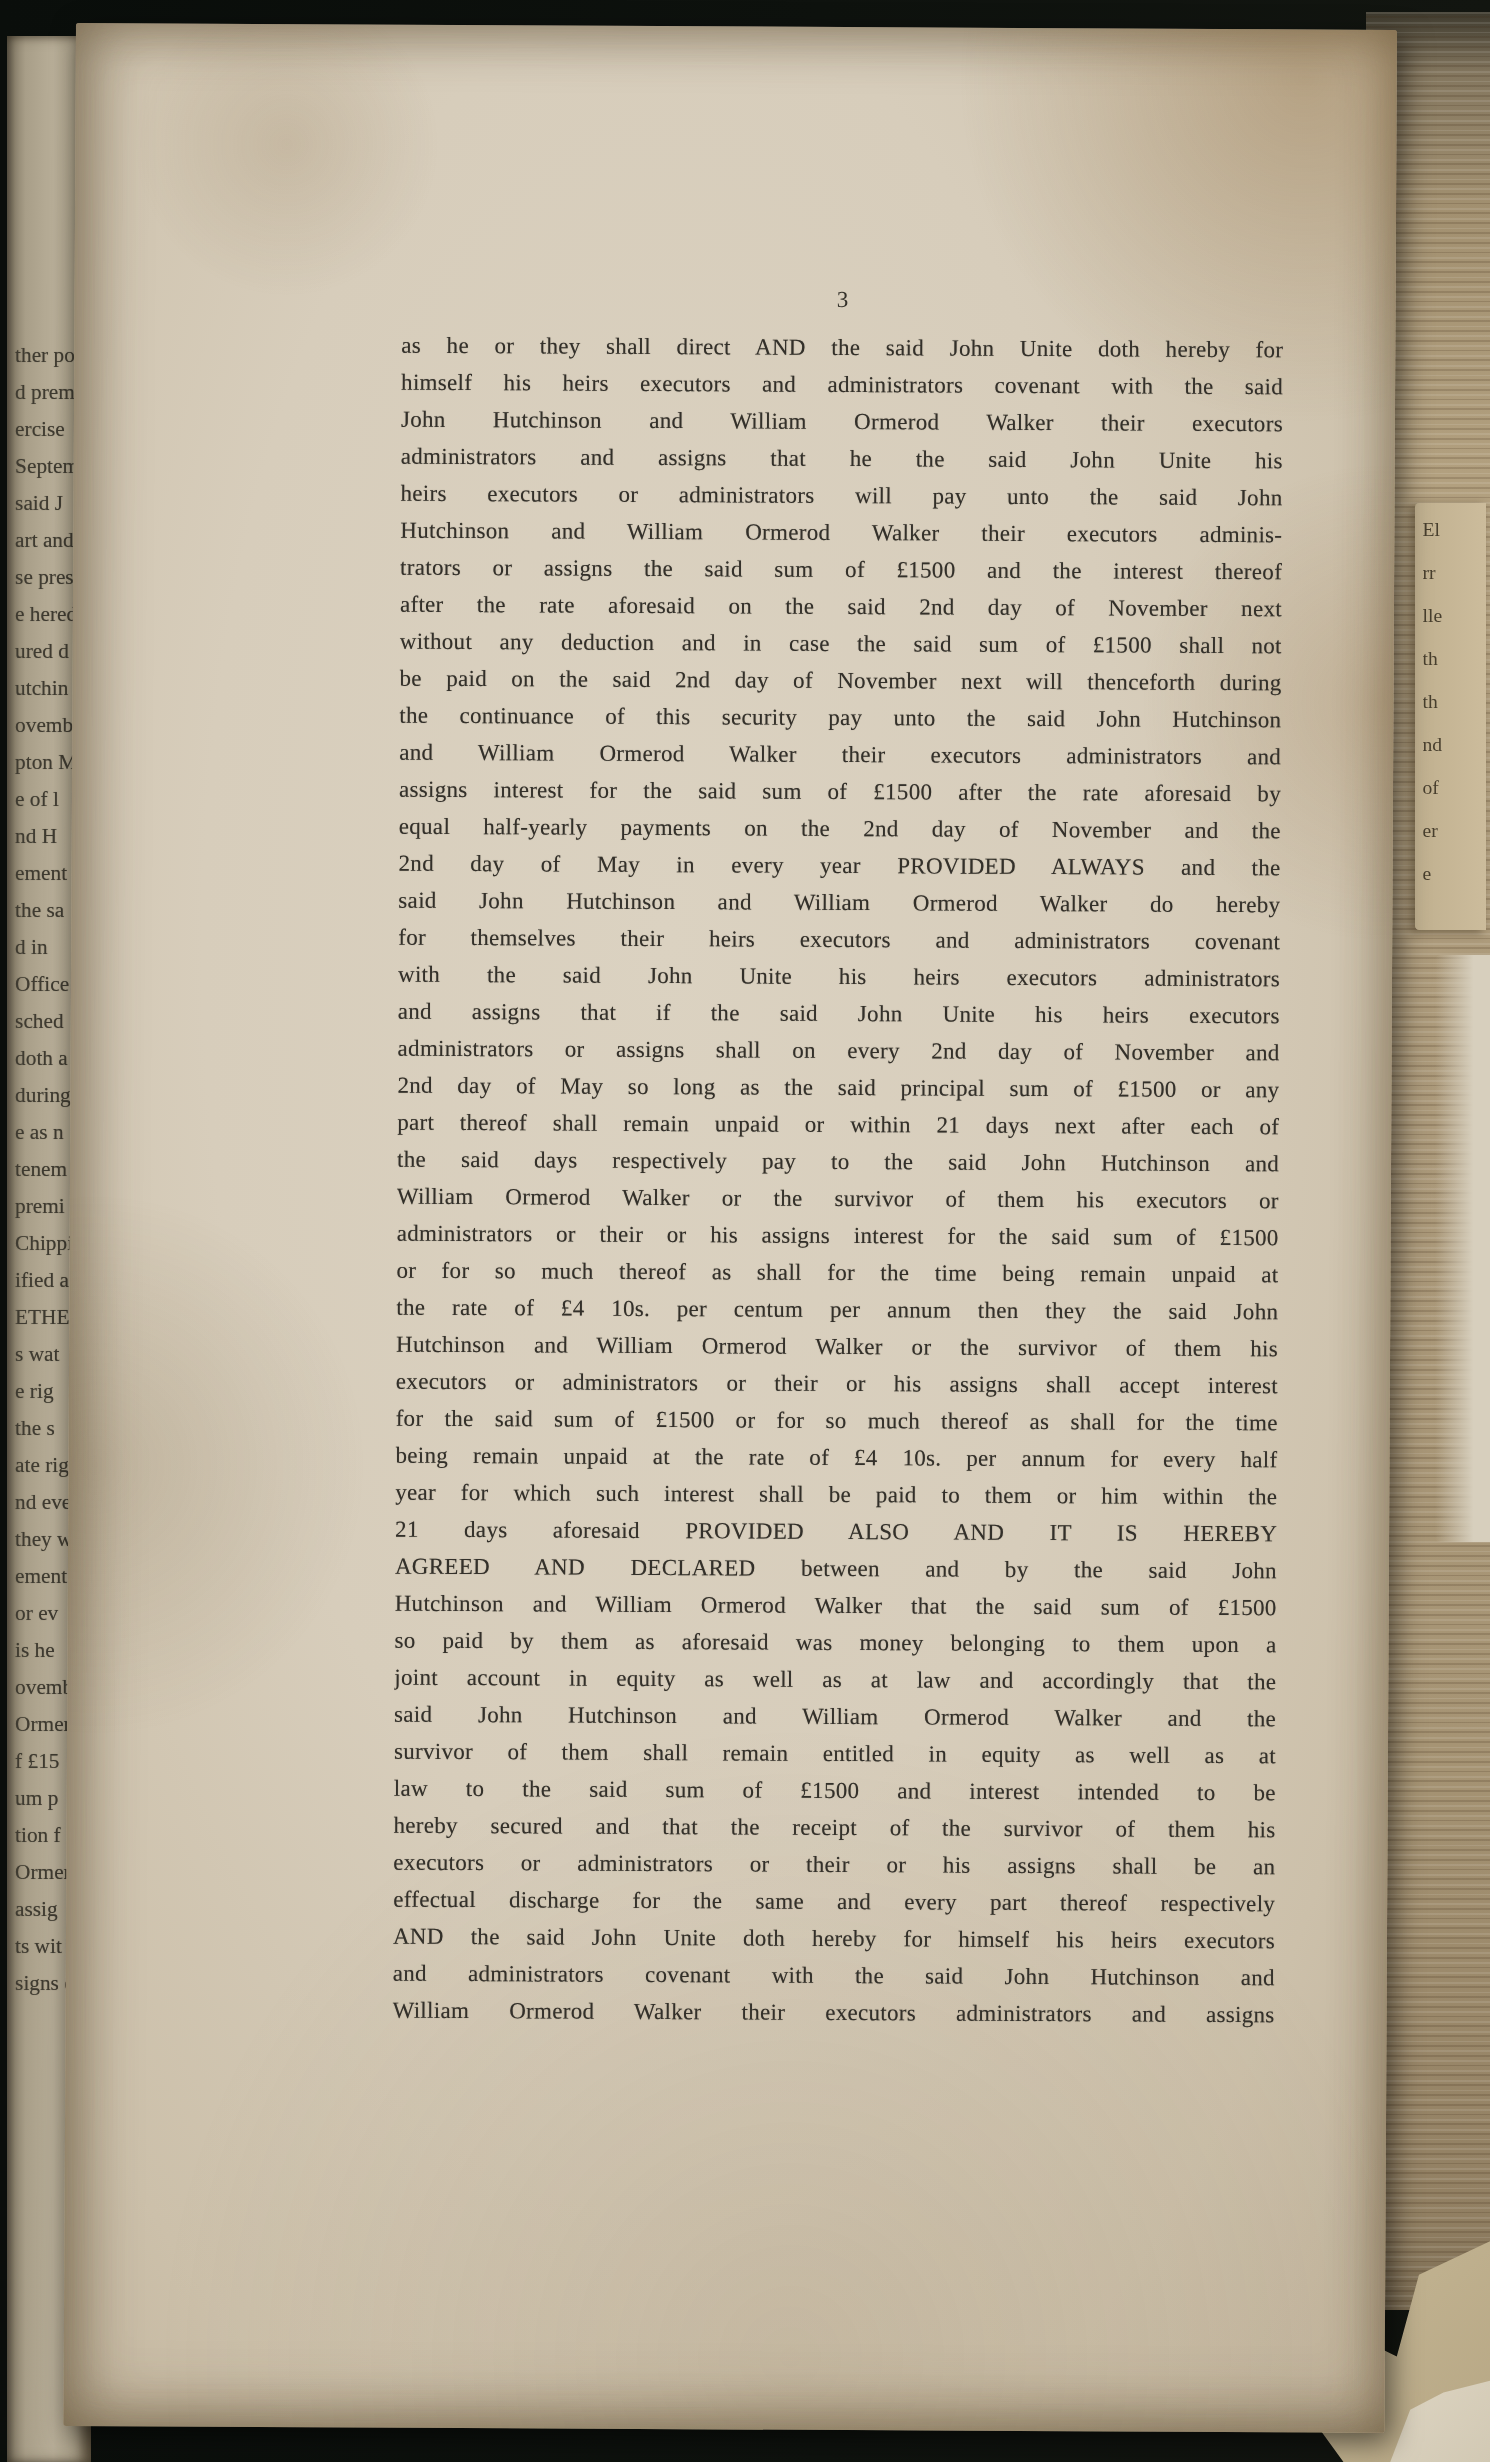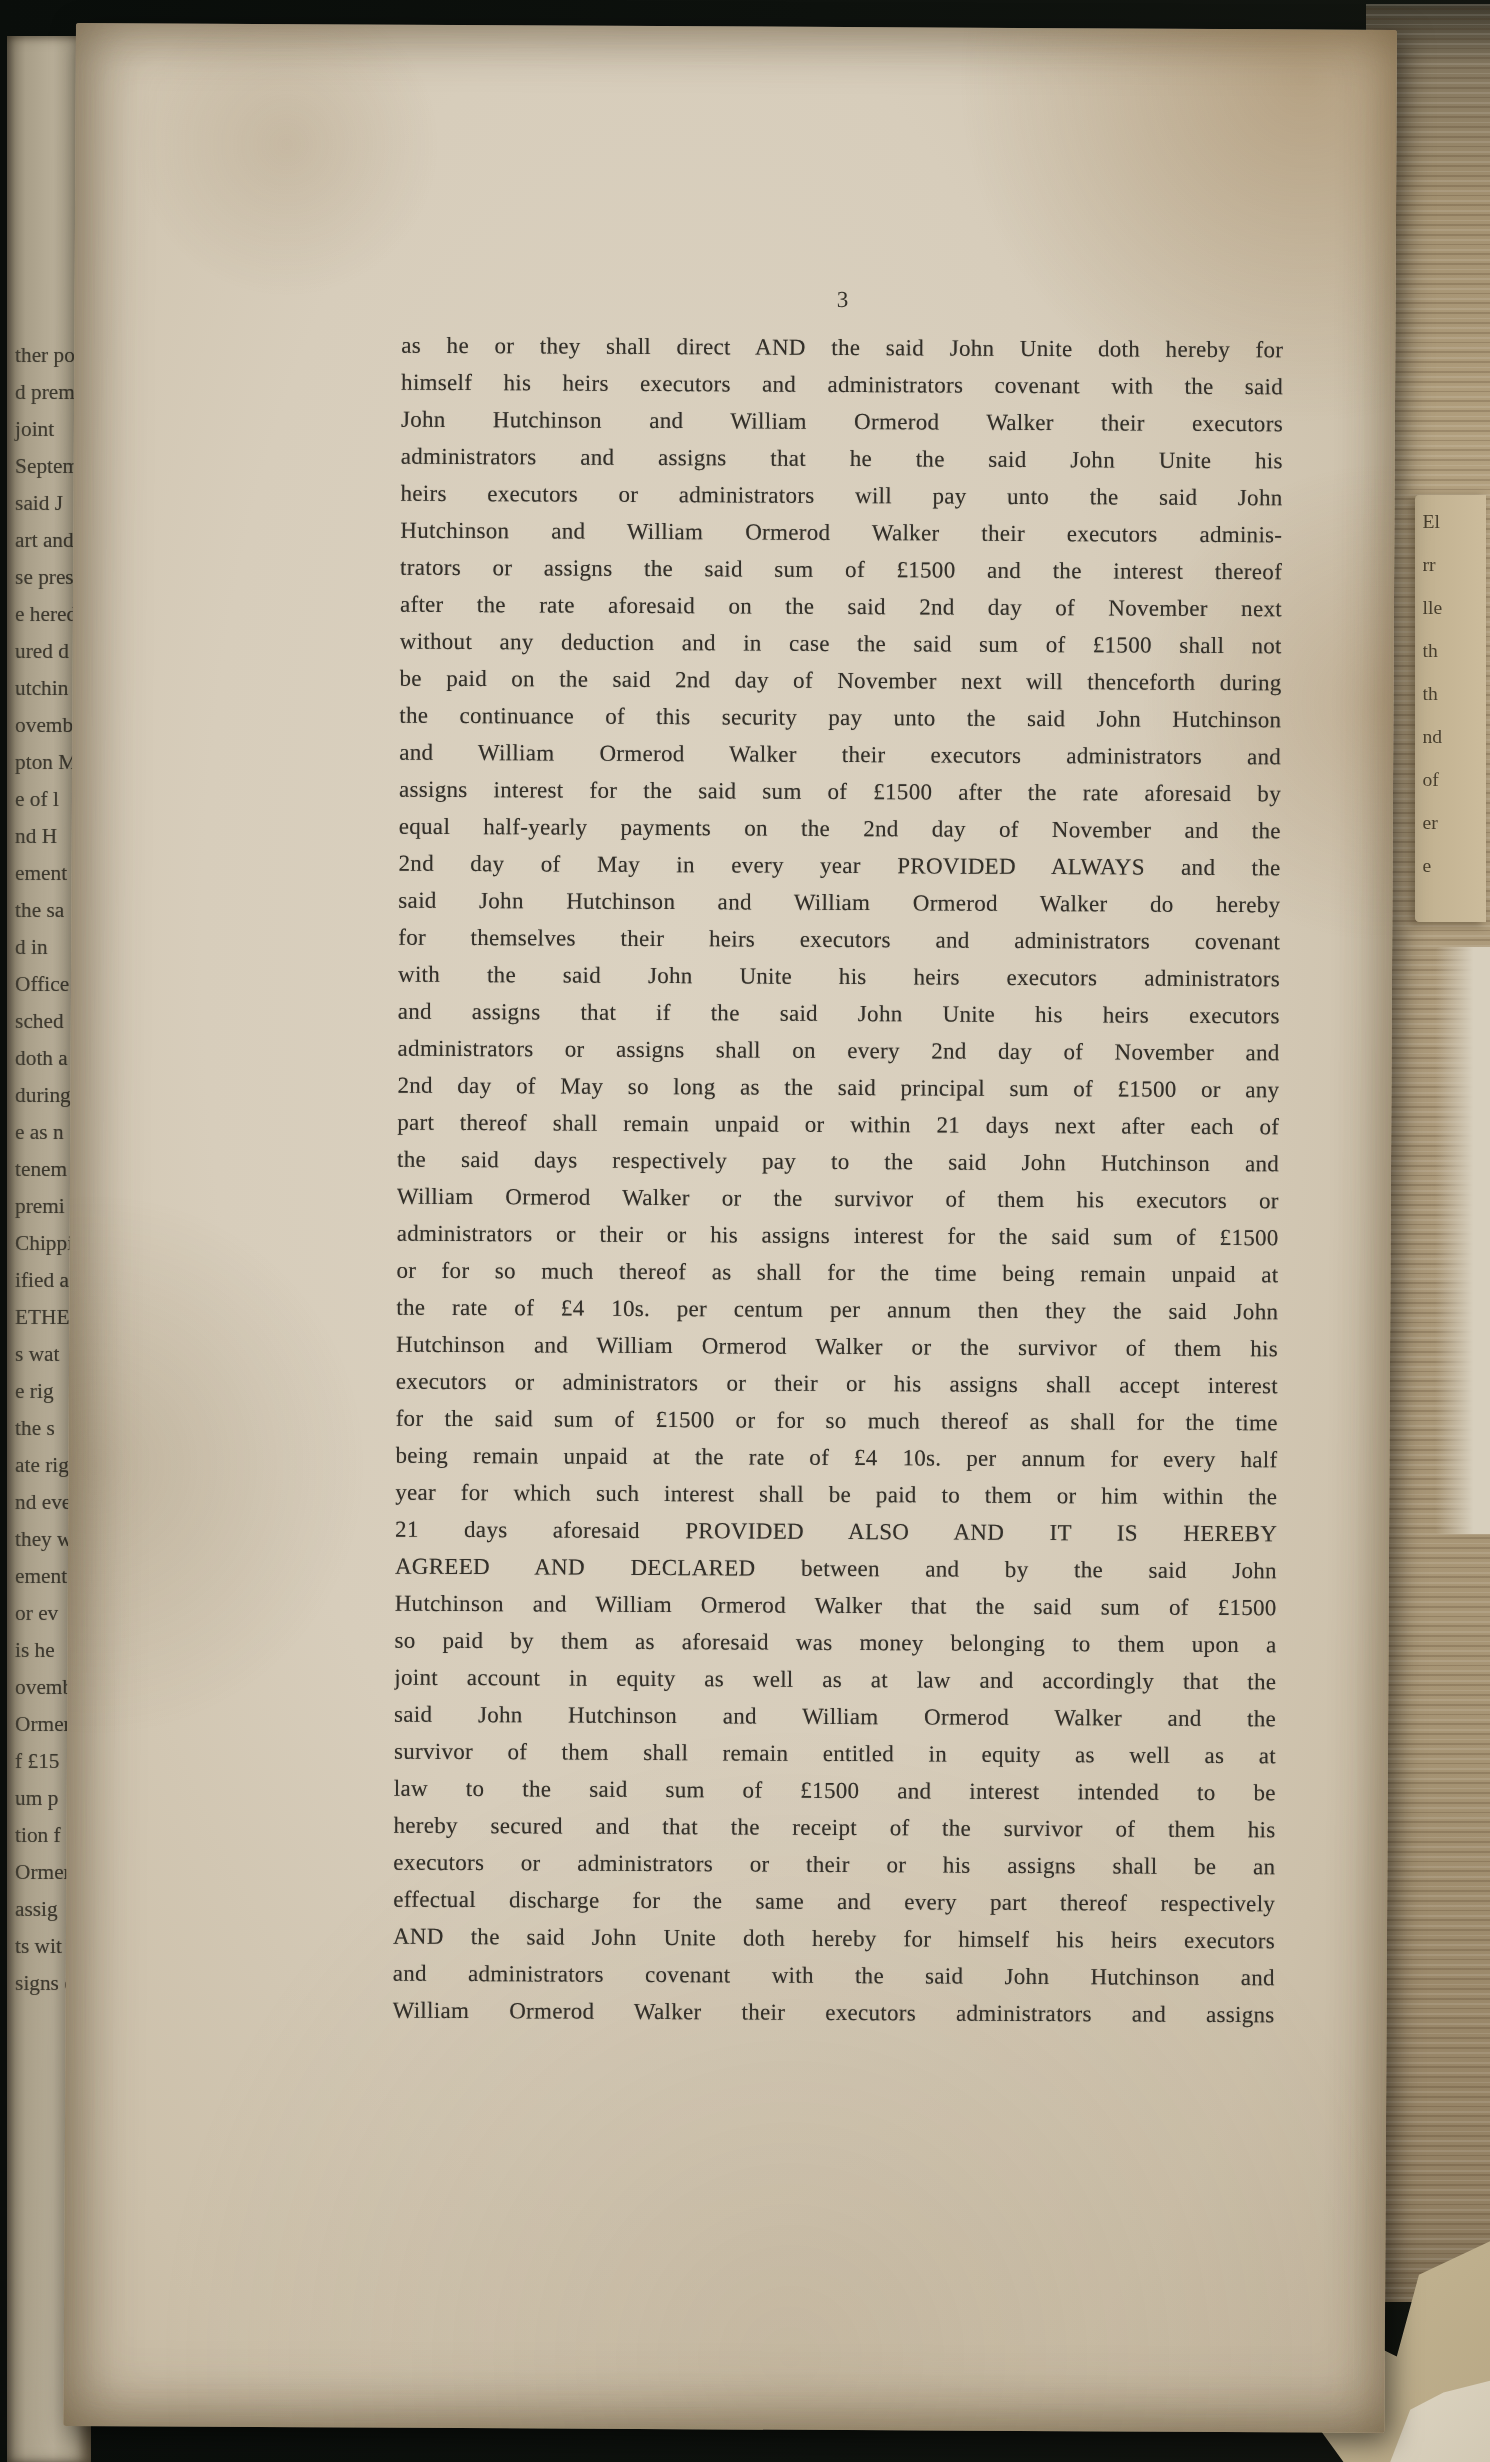--- a/index.html
+++ b/index.html
@@ -26,21 +26,21 @@
   .left-frag {
     height: 37px; line-height: 37px;
     font-size: 21.3px; color: #3f3b31;
     padding-left: 8px;
     white-space: nowrap; overflow: hidden;
     text-shadow: 0 0 0.9px rgba(60,55,40,.5);
   }
 
   
   .fore-edge {
-    position: absolute; right: 0; top: 4px;
+    position: absolute; right: 0; top: 12px;
     width: 124px; height: 2298px;
     background: linear-gradient(to bottom,
       #3e3a2e 0px, #84775f 62px, #a29070 196px, #b2a07f 462px,
       #ab997a 1112px, #a69474 1734px, #917f62 2205px, #554b39 2462px);
   }
   .fore-edge::before {
     content: ""; position: absolute; inset: 0;
     background: repeating-linear-gradient(to bottom,
       rgba(255,255,255,0.10) 0 1.8px, rgba(0,0,0,0) 1.8px 4.4px,
       rgba(60,40,20,0.18) 4.4px 6.2px, rgba(0,0,0,0) 6.2px 9.8px);
@@ -145,21 +145,21 @@
     </div>
   </div>
 
   <div class="torn-piece-1"></div>
   <div class="torn-piece-2"></div>
 
   <div class="left-sliver">
     <div class="left-frags">
         <div class="left-frag">ther po</div>
         <div class="left-frag">d prem</div>
-        <div class="left-frag">joint</div>
+        <div class="left-frag">ercise</div>
         <div class="left-frag">Septem</div>
         <div class="left-frag">said J</div>
         <div class="left-frag">art and</div>
         <div class="left-frag">se pres</div>
         <div class="left-frag">e hered</div>
         <div class="left-frag">ured d</div>
         <div class="left-frag">utchin</div>
         <div class="left-frag">ovemb A</div>
         <div class="left-frag">pton M</div>
         <div class="left-frag">e of l</div>

